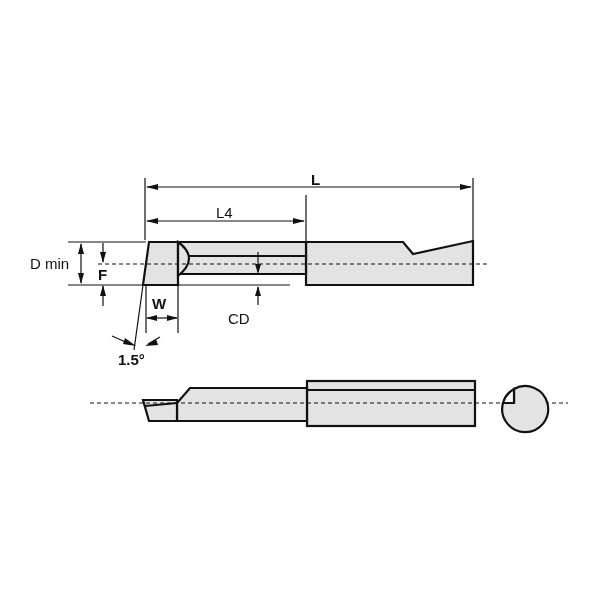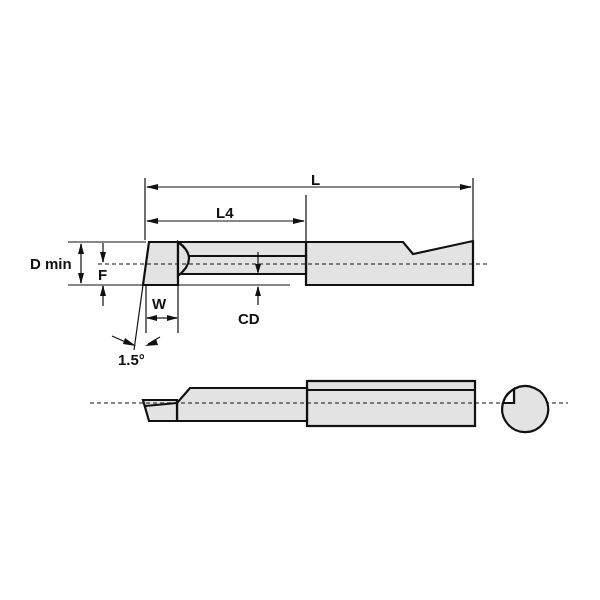--- a/index.html
+++ b/index.html
@@ -4,21 +4,21 @@
   <style>
     html, body { margin: 0; padding: 0; background: #ffffff; }
     body { width: 600px; height: 600px; overflow: hidden; }
     #canvas { position: relative; width: 600px; height: 600px; }
     svg { position: absolute; left: 0; top: 0; }
     .part { fill: #e3e3e3; stroke: #111; stroke-width: 2.2; stroke-linejoin: miter; }
     .edge { fill: none; stroke: #111; stroke-width: 2.2; }
     .thin { fill: none; stroke: #111; stroke-width: 1.2; }
     .center { fill: none; stroke: #111; stroke-width: 1.2; stroke-dasharray: 4 3; }
     .arrow { fill: #111; stroke: none; }
-    .lbl { position: absolute; font-family: "Liberation Sans", sans-serif; font-size: 15px; color: #111; white-space: nowrap; line-height: 1; font-weight: bold; }
+    .lbl { position: absolute; font-family: "Liberation Sans", sans-serif; font-size: 15px; color: #111; white-space: nowrap; line-height: 1; }
     .lbl.bold { font-weight: bold; }
   </style>
 </head>
 <body>
 
 <div id="canvas">
 <svg width="600" height="600" viewBox="0 0 600 600">
 
   <g>
 
@@ -92,15 +92,15 @@
     <path class="part" d="M 514 389 A 23 23 0 1 1 503 403 L 514 403 Z"></path>
     <path class="part" d="M 514 389 L 514 403 L 503 403 A 23 23 0 0 1 514 389 Z" style="fill:#fff"></path>
   </g>
 </svg>
 
 <span class="lbl bold" style="left:311px; top:172px;">L</span>
 <span class="lbl" style="left:216px; top:205px;">L4</span>
 <span class="lbl" style="left:30px; top:256px;">D min</span>
 <span class="lbl bold" style="left:98px; top:267px;">F</span>
 <span class="lbl bold" style="left:152px; top:296px;">W</span>
-<span class="lbl" style="left:238px; top:311px;">CD</span>
+<span class="lbl" style="left:228px; top:311px;">CD</span>
 <span class="lbl bold" style="left:118px; top:352px;">1.5°</span>
 </div>
 
 </body></html>

